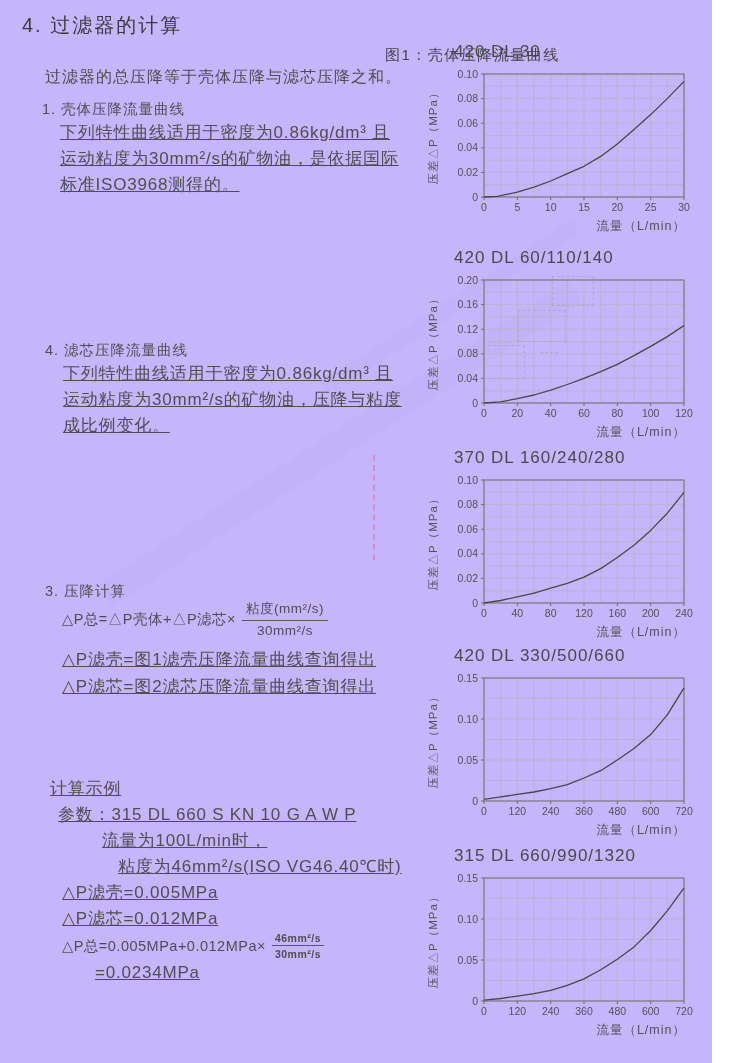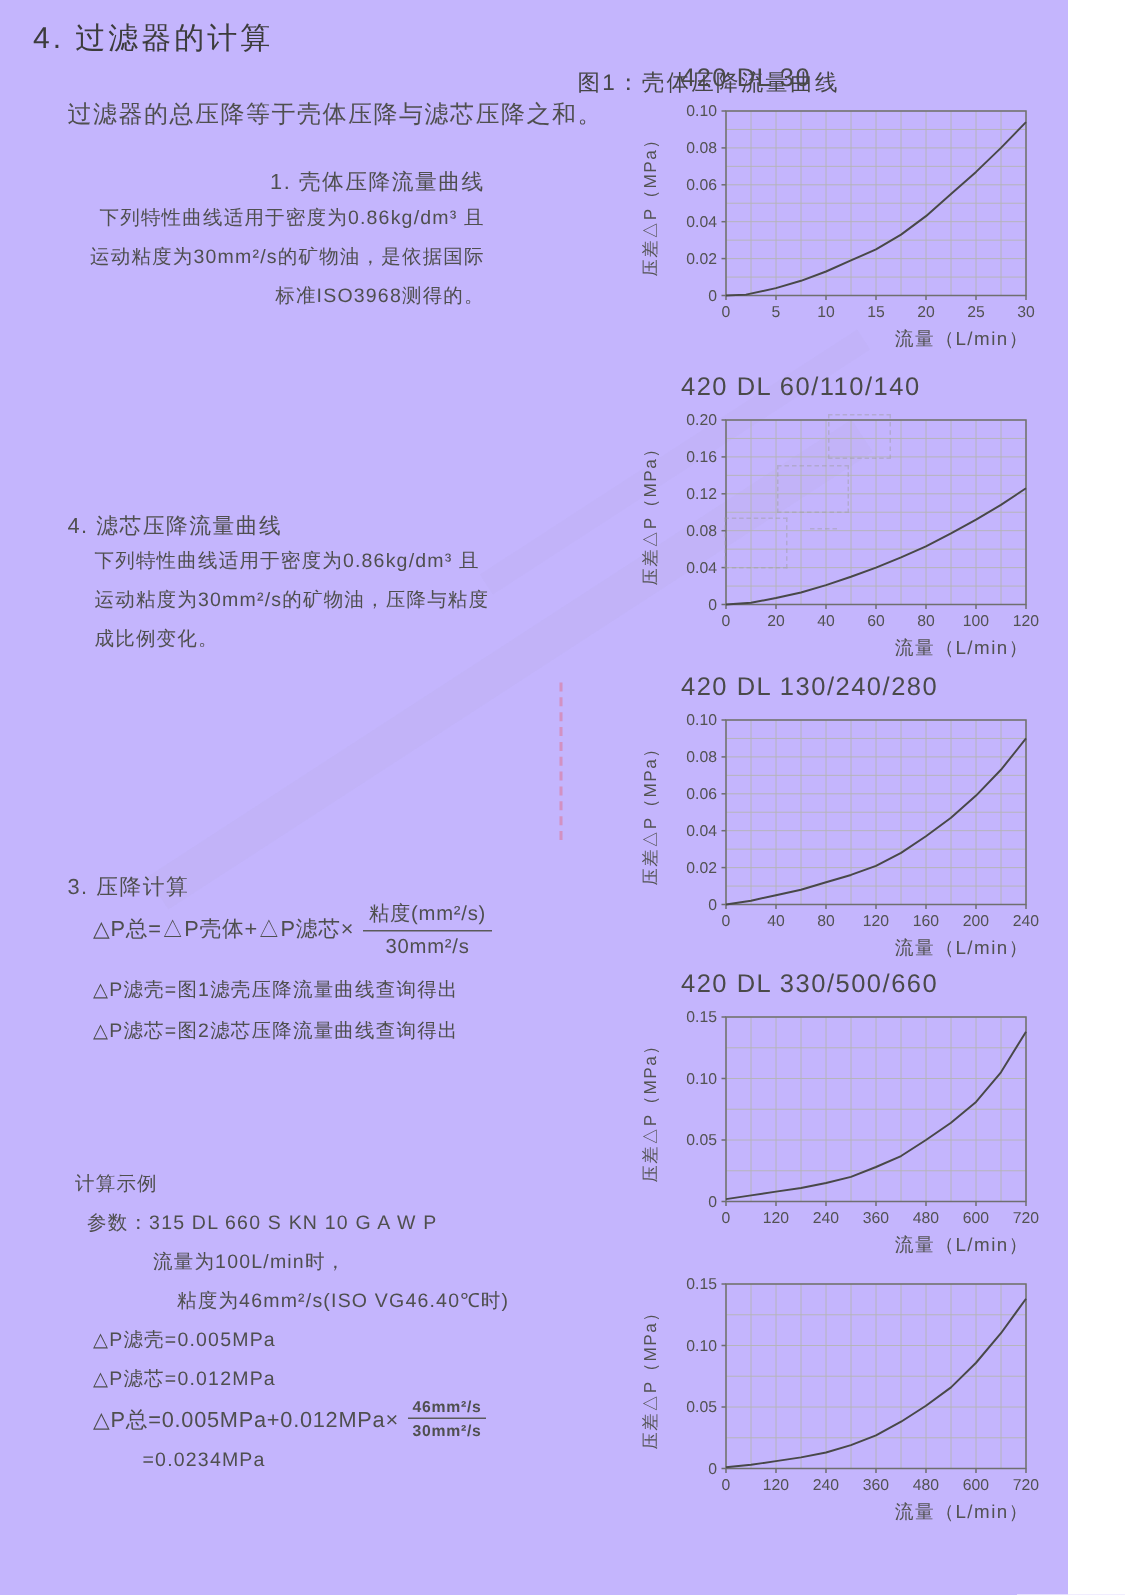--- a/index.html
+++ b/index.html
@@ -3,21 +3,21 @@
 <meta charset="utf-8">
 <style>
   html,body{margin:0;padding:0;background:#ffffff;}
   body{font-family:"Liberation Sans",sans-serif;color:#4d4d4d;}
   .page{position:relative;width:676px;height:1063px;background:#c4b5fd;overflow:hidden;padding-left:36px;}
   .abs{position:absolute;}
   .title{font-size:20px;font-weight:500;color:#3c3c3c;letter-spacing:2px;margin:0;}
   .body-text{font-size:16px;letter-spacing:1px;line-height:26px;color:#4f4f4f;}
   .sec-heading{font-size:14.5px;letter-spacing:1px;color:#4f4f4f;margin-bottom:1px;}
   .sec-lines{margin-left:18px;}
-  .line{font-size:13px;letter-spacing:0.8px;line-height:26px;white-space:nowrap;color:#4f4f4f;}
+  .line{font-size:17px;letter-spacing:0.8px;line-height:26px;white-space:nowrap;color:#4f4f4f;text-decoration:underline;}
   .formula-row{display:flex;align-items:center;font-size:14.5px;letter-spacing:0.5px;color:#4f4f4f;white-space:nowrap;}
   .frac{display:inline-flex;flex-direction:column;align-items:center;margin-left:6px;font-size:13.5px;}
   .frac .num{padding:0 4px 2px 4px;border-bottom:1.2px solid #5a5a5a;}
   .frac .den{padding-top:2px;}
   .frac.small{font-size:10.5px;line-height:12px;font-weight:bold;}
   .frac.small .num{padding:0 3px 1px 3px;}
   .fig-header{font-size:15px;letter-spacing:1.5px;color:#454545;}
   .chart-block{position:absolute;left:420px;width:330px;}
   .chart-title{font-size:17px;letter-spacing:1px;color:#4a4a4a;margin:0 0 2px 34px;white-space:nowrap;}
   svg{display:block;font-family:inherit;}
@@ -32,21 +32,21 @@
 <div class="page">
 
   <div class="watermark" style="left:60px;top:430px;width:560px;height:26px;"></div>
   <div class="watermark" style="left:300px;top:300px;width:300px;height:16px;background:rgba(150,150,150,0.04);"></div>
   <div class="red-dash" style="left:373px;top:455px;height:105px;"></div>
 
   <h1 class="abs title" style="left:22px;top:12px;">4. 过滤器的计算</h1>
 
   <div class="abs body-text" style="left:45px;top:64px;white-space:nowrap;">过滤器的总压降等于壳体压降与滤芯压降之和。</div>
 
-  <div class="abs" style="left:42px;top:112px;text-align:right;">
+  <div class="abs" style="left:42px;top:100px;">
     <div class="sec-heading">1. 壳体压降流量曲线</div>
     <div class="sec-lines">
       <div class="line">下列特性曲线适用于密度为0.86kg/dm³ 且</div>
       <div class="line">运动粘度为30mm²/s的矿物油，是依据国际</div>
       <div class="line">标准ISO3968测得的。</div>
     </div>
   </div>
 
   <div class="abs" style="left:45px;top:341px;">
     <div class="sec-heading">4. 滤芯压降流量曲线</div>
@@ -205,21 +205,21 @@
         <text x="58" y="38.099999999999994" text-anchor="end" font-size="10.5" fill="#525252">0.16</text>
         <line x1="61" y1="10" x2="64" y2="10" stroke="#6f6f6f" stroke-width="1"></line>
         <text x="58" y="13.5" text-anchor="end" font-size="10.5" fill="#525252">0.20</text>
         <text x="266" y="166" text-anchor="end" font-size="12.5" fill="#525252" letter-spacing="1">流量（L/min）</text>
         <text text-anchor="middle" font-size="11.5" fill="#525252" letter-spacing="1" transform="translate(17 71.5) rotate(-90)">压差△P（MPa）</text>
         <polyline points="64.0,133.0 80.7,131.8 97.3,128.7 114.0,125.0 130.7,120.1 147.3,114.5 164.0,108.4 180.7,101.6 197.3,94.3 214.0,85.6 230.7,76.4 247.3,66.6 264.0,55.5" fill="none" stroke="#484848" stroke-width="1.3" stroke-linejoin="round"></polyline>
       </svg>
   </div>
 
   <div class="chart-block" style="top:448px;">
-    <div class="chart-title">420 DL 130/240/280</div>
+    <div class="chart-title">370 DL 160/240/280</div>
     <svg width="330" height="174" viewBox="0 0 330 174">
         <line x1="64" y1="10" x2="64" y2="133" stroke="#b4b4b4" stroke-width="0.6"></line>
         <line x1="80.66666666666667" y1="10" x2="80.66666666666667" y2="133" stroke="#b4b4b4" stroke-width="0.6"></line>
         <line x1="97.33333333333334" y1="10" x2="97.33333333333334" y2="133" stroke="#b4b4b4" stroke-width="0.6"></line>
         <line x1="114" y1="10" x2="114" y2="133" stroke="#b4b4b4" stroke-width="0.6"></line>
         <line x1="130.66666666666669" y1="10" x2="130.66666666666669" y2="133" stroke="#b4b4b4" stroke-width="0.6"></line>
         <line x1="147.33333333333331" y1="10" x2="147.33333333333331" y2="133" stroke="#b4b4b4" stroke-width="0.6"></line>
         <line x1="164" y1="10" x2="164" y2="133" stroke="#b4b4b4" stroke-width="0.6"></line>
         <line x1="180.66666666666669" y1="10" x2="180.66666666666669" y2="133" stroke="#b4b4b4" stroke-width="0.6"></line>
         <line x1="197.33333333333334" y1="10" x2="197.33333333333334" y2="133" stroke="#b4b4b4" stroke-width="0.6"></line>
@@ -317,20 +317,21 @@
         <text x="58" y="54.5" text-anchor="end" font-size="10.5" fill="#525252">0.10</text>
         <line x1="61" y1="10" x2="64" y2="10" stroke="#6f6f6f" stroke-width="1"></line>
         <text x="58" y="13.5" text-anchor="end" font-size="10.5" fill="#525252">0.15</text>
         <text x="266" y="166" text-anchor="end" font-size="12.5" fill="#525252" letter-spacing="1">流量（L/min）</text>
         <text text-anchor="middle" font-size="11.5" fill="#525252" letter-spacing="1" transform="translate(17 71.5) rotate(-90)">压差△P（MPa）</text>
         <polyline points="64.0,131.4 80.7,128.9 97.3,126.4 114.0,124.0 130.7,120.7 147.3,116.6 164.0,110.0 180.7,102.7 197.3,92.0 214.0,80.5 230.7,66.6 247.3,46.9 264.0,19.8" fill="none" stroke="#484848" stroke-width="1.3" stroke-linejoin="round"></polyline>
       </svg>
   </div>
 
   <div class="chart-block" style="top:846px;">
+    <div class="chart-title">315 DL 660/990/1320</div>
     <svg width="330" height="174" viewBox="0 0 330 174">
         <line x1="64" y1="10" x2="64" y2="133" stroke="#b4b4b4" stroke-width="0.6"></line>
         <line x1="80.66666666666667" y1="10" x2="80.66666666666667" y2="133" stroke="#b4b4b4" stroke-width="0.6"></line>
         <line x1="97.33333333333334" y1="10" x2="97.33333333333334" y2="133" stroke="#b4b4b4" stroke-width="0.6"></line>
         <line x1="114" y1="10" x2="114" y2="133" stroke="#b4b4b4" stroke-width="0.6"></line>
         <line x1="130.66666666666669" y1="10" x2="130.66666666666669" y2="133" stroke="#b4b4b4" stroke-width="0.6"></line>
         <line x1="147.33333333333331" y1="10" x2="147.33333333333331" y2="133" stroke="#b4b4b4" stroke-width="0.6"></line>
         <line x1="164" y1="10" x2="164" y2="133" stroke="#b4b4b4" stroke-width="0.6"></line>
         <line x1="180.66666666666669" y1="10" x2="180.66666666666669" y2="133" stroke="#b4b4b4" stroke-width="0.6"></line>
         <line x1="197.33333333333334" y1="10" x2="197.33333333333334" y2="133" stroke="#b4b4b4" stroke-width="0.6"></line>

